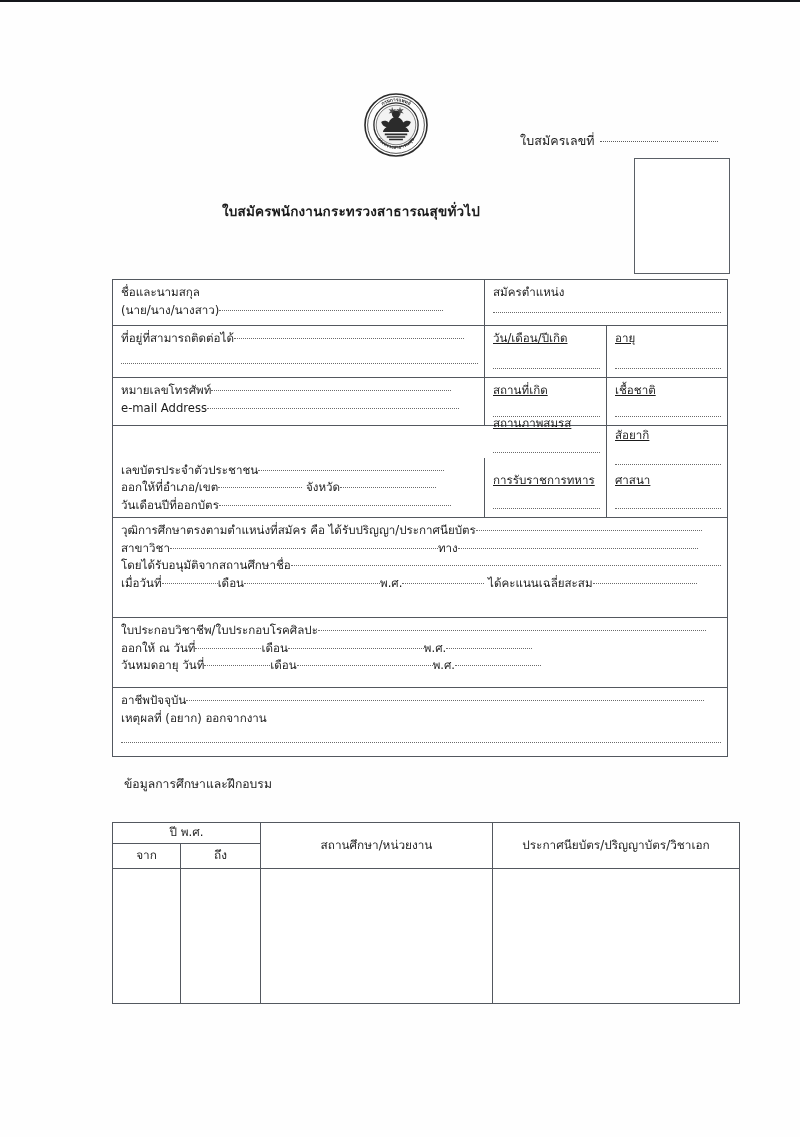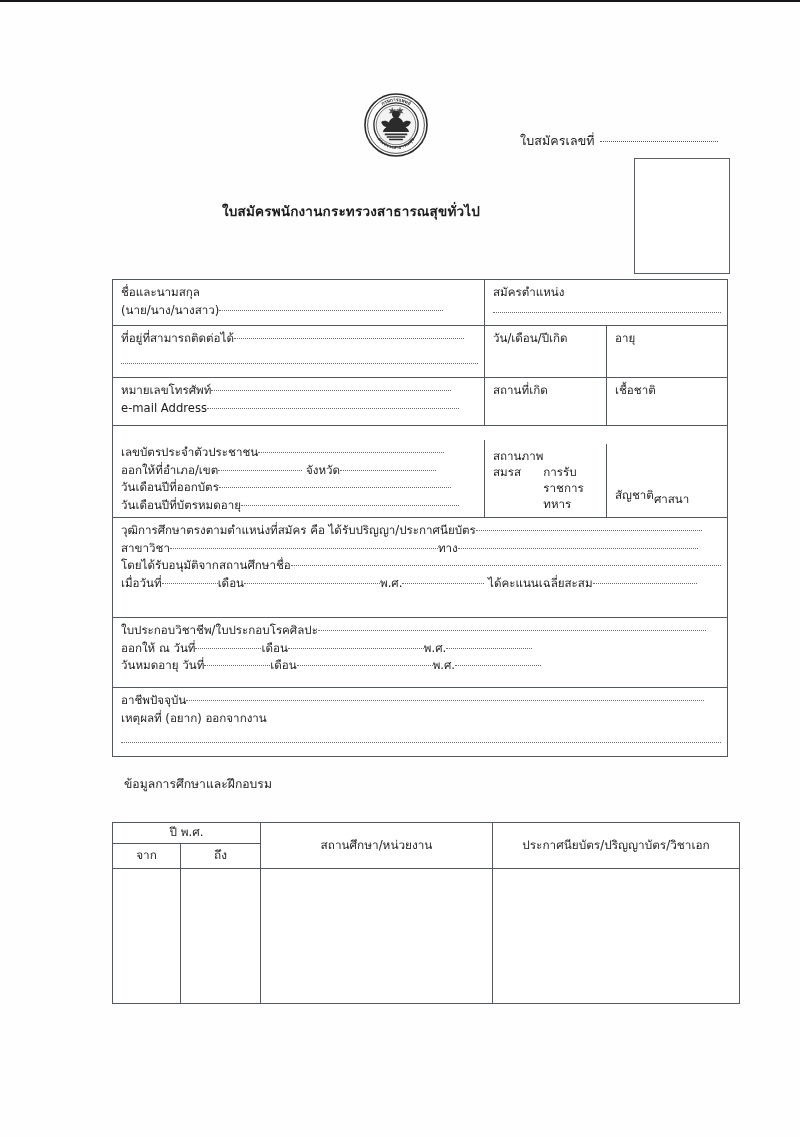--- a/index.html
+++ b/index.html
@@ -122,23 +122,24 @@
   .r-phone  { height: 48px; }
   .r-id     { height: 92px; align-items: flex-end; }
   .r-edu    { height: 100px; }
   .r-lic    { height: 70px; }
   .r-occ    { height: 68px; }
 
   .stack-cell { display: flex; flex-direction: column; justify-content: flex-start; }
   .stack-cell .sub {
     flex: 1 1 auto;
     display: flex;
-    flex-direction: row;
+    flex-direction: column;
     justify-content: space-between;
     padding-bottom: 2px;
+    text-decoration: underline;
   }
   .sub-label { font-size: 11.6px; line-height: 16px; }
   .sub-dots  { border-bottom: 1.5px dotted #6a6a6a; height: 1px; margin-bottom: 3px; }
 
   
   .sub-heading {
     position: absolute;
     left: 124px;
     top: 772px;
     font-size: 12.2px;
@@ -249,35 +250,34 @@
           <div class="sub-dots"></div>
         </div>
       </div>
     </div>
 
     <div class="row r-id">
       <div class="cell left-col br bb">
         <span class="line"><span>เลขบัตรประจำตัวประชาชน</span><span class="dot-fill" style="width:186px"></span></span>
         <span class="line"><span>ออกให้ที่อำเภอ/เขต</span><span class="dot-fill" style="width:84px"></span> <span>จังหวัด</span><span class="dot-fill" style="width:96px"></span></span>
         <span class="line"><span>วันเดือนปีที่ออกบัตร</span><span class="dot-fill" style="width:232px"></span></span>
-        <span class="line"><span>วันเดือนปีที่บัตรหมดอายุ</span><span class="dot-fill" style="width:218px"></span></span>
       </div>
 
       <div class="cell mid-col br bb stack-cell" style="padding-top:4px">
         <div class="sub" style="justify-content:flex-start">
           <div class="sub-label">สถานภาพสมรส</div>
           <div class="sub-dots" style="margin-top:20px"></div>
           <div class="sub-label" style="margin-top:16px">การรับราชการทหาร</div>
           <div class="sub-dots" style="margin-top:19px"></div>
         </div>
       </div>
 
       <div class="cell grow bb stack-cell" style="padding-top:4px">
         <div class="sub" style="justify-content:flex-start">
-          <div class="sub-label">สัญชาติ</div>
+          <div class="sub-label">สัอยากิ</div>
           <div class="sub-dots" style="margin-top:20px"></div>
           <div class="sub-label" style="margin-top:4px">ศาสนา</div>
           <div class="sub-dots" style="margin-top:19px"></div>
         </div>
       </div>
     </div>
 
     <div class="row r-edu">
       <div class="cell full-col bb">
         <span class="line"><span>วุฒิการศึกษาตรงตามตำแหน่งที่สมัคร คือ ได้รับปริญญา/ประกาศนียบัตร</span><span class="dot-fill" style="width:226px"></span></span>

